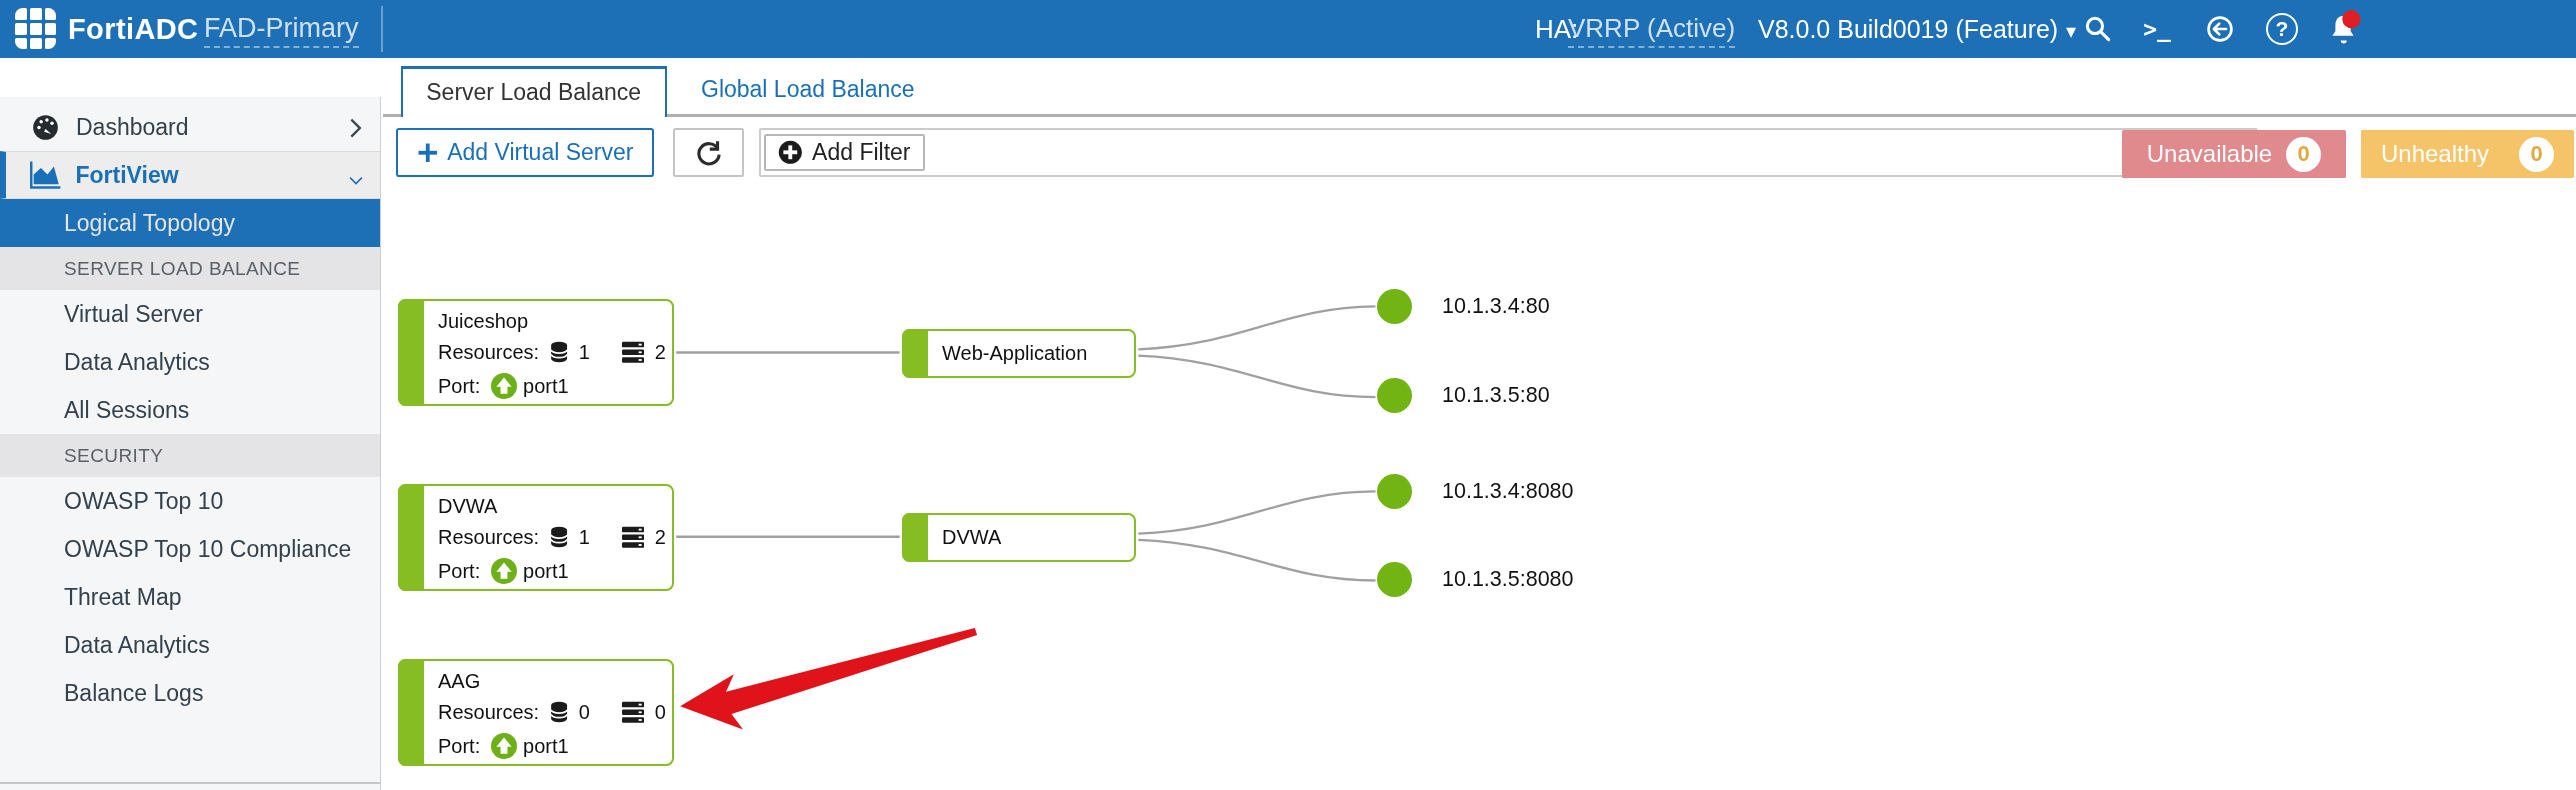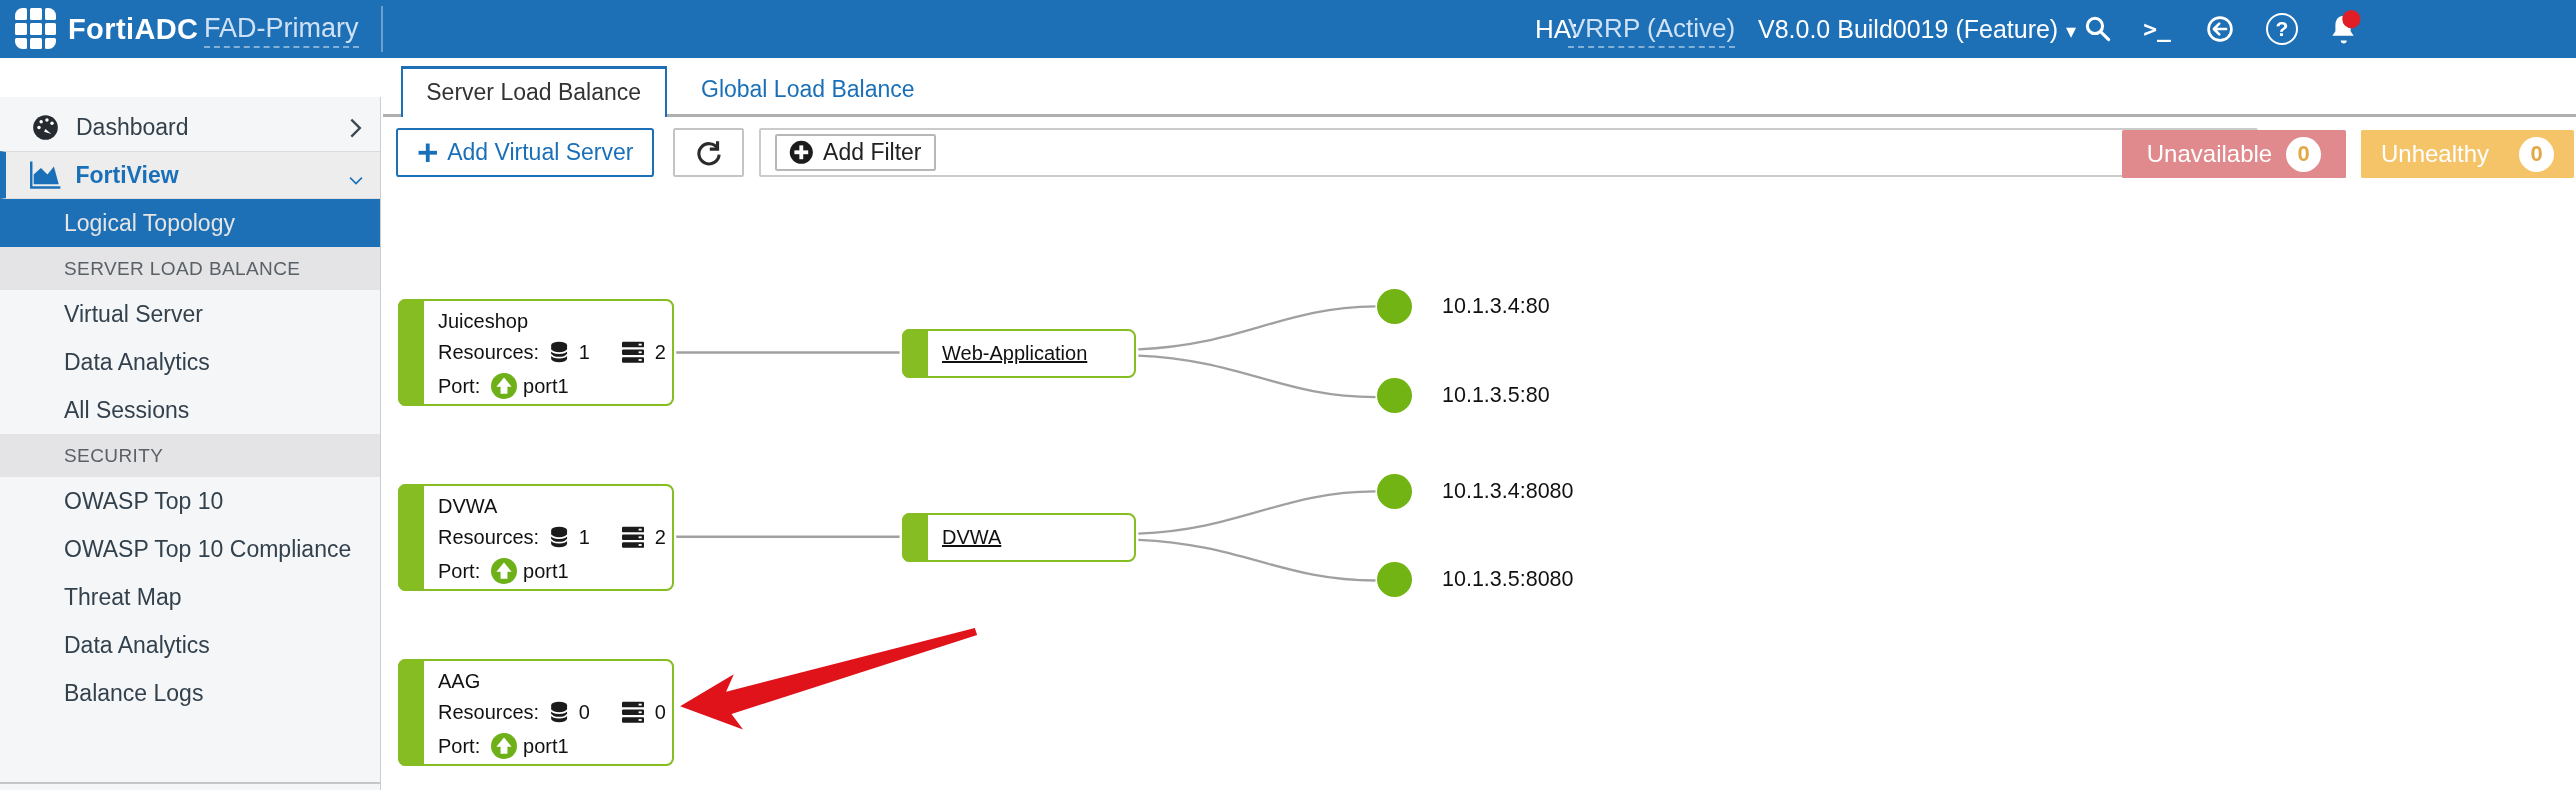--- a/index.html
+++ b/index.html
@@ -42,42 +42,42 @@
   .tabbar { position:absolute; left:383px; top:58px; right:0; height:59px; background:#fff; border-bottom:3.1px solid #b0b0b0; z-index:30; }
   .tab { position:absolute; top:7.7px; bottom:0; display:flex; align-items:center; font-size:23px; color:#1a70b8; cursor:pointer; }
   .tab.active { left:17.7px; width:266px; justify-content:center; background:#fff; color:#333; border:2.3px solid #1e70b6; border-top-width:3.8px; border-bottom:none; bottom:-3.1px; z-index:31; }
   .tab.t2 { left:318px; } .tab.t3 { left:590px; }
 
   
   .btn-addvs { position:absolute; left:396px; top:128px; width:258px; height:49px; background:#fff; border:2.3px solid #1e70b6; border-radius:3.1px; color:#1a70b8; font-size:23px; display:flex; align-items:center; justify-content:center; gap:9.2px; cursor:pointer; z-index:20; }
   .btn-addvs svg { width:21.5px; height:21.5px; }
   .btn-refresh { position:absolute; left:673px; top:128px; width:71px; height:49px; background:#fff; border:2.3px solid #c4c4c4; border-radius:2.3px; display:flex; align-items:center; justify-content:center; cursor:pointer; z-index:20; }
   .btn-refresh svg { width:28px; height:28px; }
-  .filterbar { position:absolute; left:759px; top:128px; width:1499px; height:49px; background:#fff; border:2.3px solid #cbcbcb; border-radius:2.3px; display:flex; align-items:center; padding-left:14px; z-index:20; cursor:text; }
+  .filterbar { position:absolute; left:759px; top:128px; width:1499px; height:49px; background:#fff; border:2.3px solid #cbcbcb; border-radius:2.3px; display:flex; align-items:center; padding-left:3px; z-index:20; cursor:text; }
   .filterchip { height:37px; border:2.3px solid #b7b7b7; border-radius:2.3px; display:inline-flex; align-items:center; padding:0 12.3px; gap:9.2px; font-size:23px; color:#222; cursor:pointer; }
   .filterchip svg { width:24.6px; height:24.6px; }
   .badge { position:absolute; top:130px; height:48px; border-radius:1.5px; display:flex; align-items:center; justify-content:center; gap:14px; color:#fff; font-size:24px; cursor:pointer; z-index:20; }
   .badge .cnt { width:35px; height:35px; border-radius:50%; background:#fff; color:#e2a845; font-size:22px; font-weight:bold; display:flex; align-items:center; justify-content:center; }
   .badge.unavailable { left:2122px; width:224px; background:#e08a8e; }
   .badge.unhealthy { left:2361px; width:213px; background:#f5c469;gap:30px; }
 
   
   .canvas { position:absolute; left:0; top:0; width:2576px; height:791px; z-index:10; }
   .conn-svg { position:absolute; left:0; top:0; pointer-events:none; }
   .vnode { position:absolute; width:276px; height:107px; background:#fff; border:2.3px solid #86bd22; border-radius:7.7px; cursor:pointer; }
   .vnode .bar, .pnode .bar { position:absolute; left:-2.3px; top:-2.3px; bottom:-2.3px; width:26px; background:#86bd22; border-radius:7.7px 0 0 7.7px; }
   .vnode .body { position:absolute; left:38px; top:6.1px; right:6.1px; }
   .vnode .title { font-size:20px; color:#111; line-height:28px; }
   .vrow { display:flex; align-items:center; font-size:20px; color:#111; height:34px; gap:6.1px; }
   .vrow .num { margin-left:4.6px; }
   .icon-db { width:23px; height:26px; margin-left:4.6px; }
   .icon-srv { width:28px; height:24.6px; margin-left:26px; }
   .icon-port { width:26px; height:26px; margin-left:4.6px; }
   .pnode { position:absolute; width:234px; height:49px; background:#fff; border:2.3px solid #86bd22; border-radius:7.7px; cursor:pointer; }
-  .pnode .plabel { position:absolute; left:38px; top:0; height:56px; line-height:45px; font-size:20px; color:#111;text-decoration:underline; }
+  .pnode .plabel { position:absolute; left:38px; top:0; height:56px; line-height:45px; font-size:20px; color:#111; }
   .rs-circle { position:absolute; width:35px; height:35px; border-radius:50%; background:#72b414; cursor:pointer; }
   .rs-label { position:absolute; font-size:21.5px; color:#111; height:35px; line-height:35px; }
 </style>
 </head>
 <body>
 
 <div class="topbar">
   <div class="logo">
     <span></span>
       <span></span>

